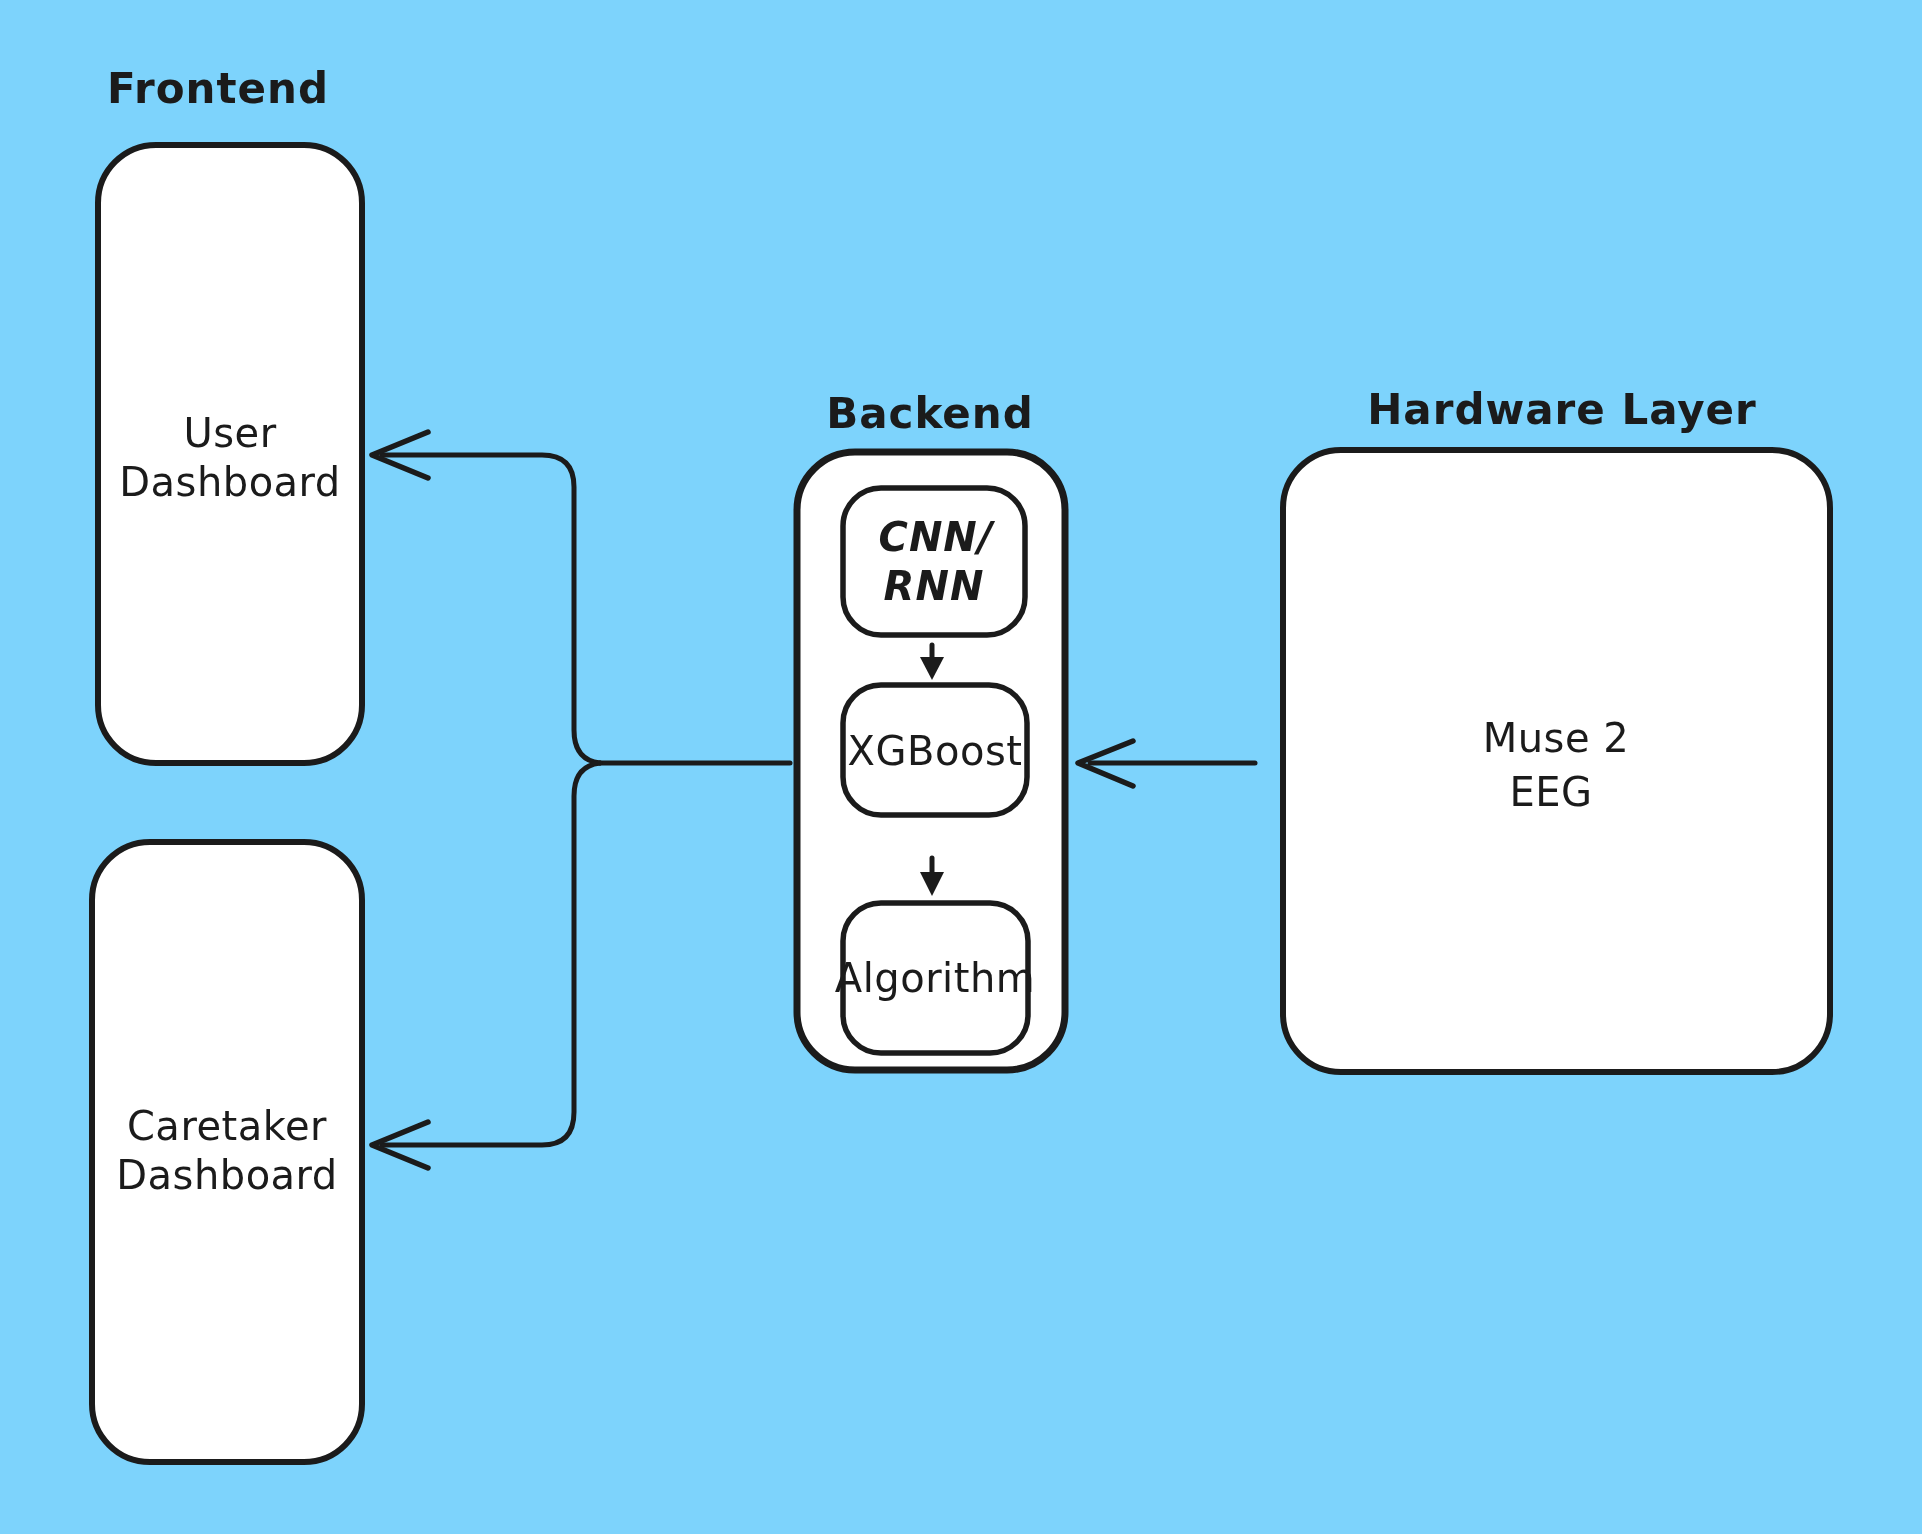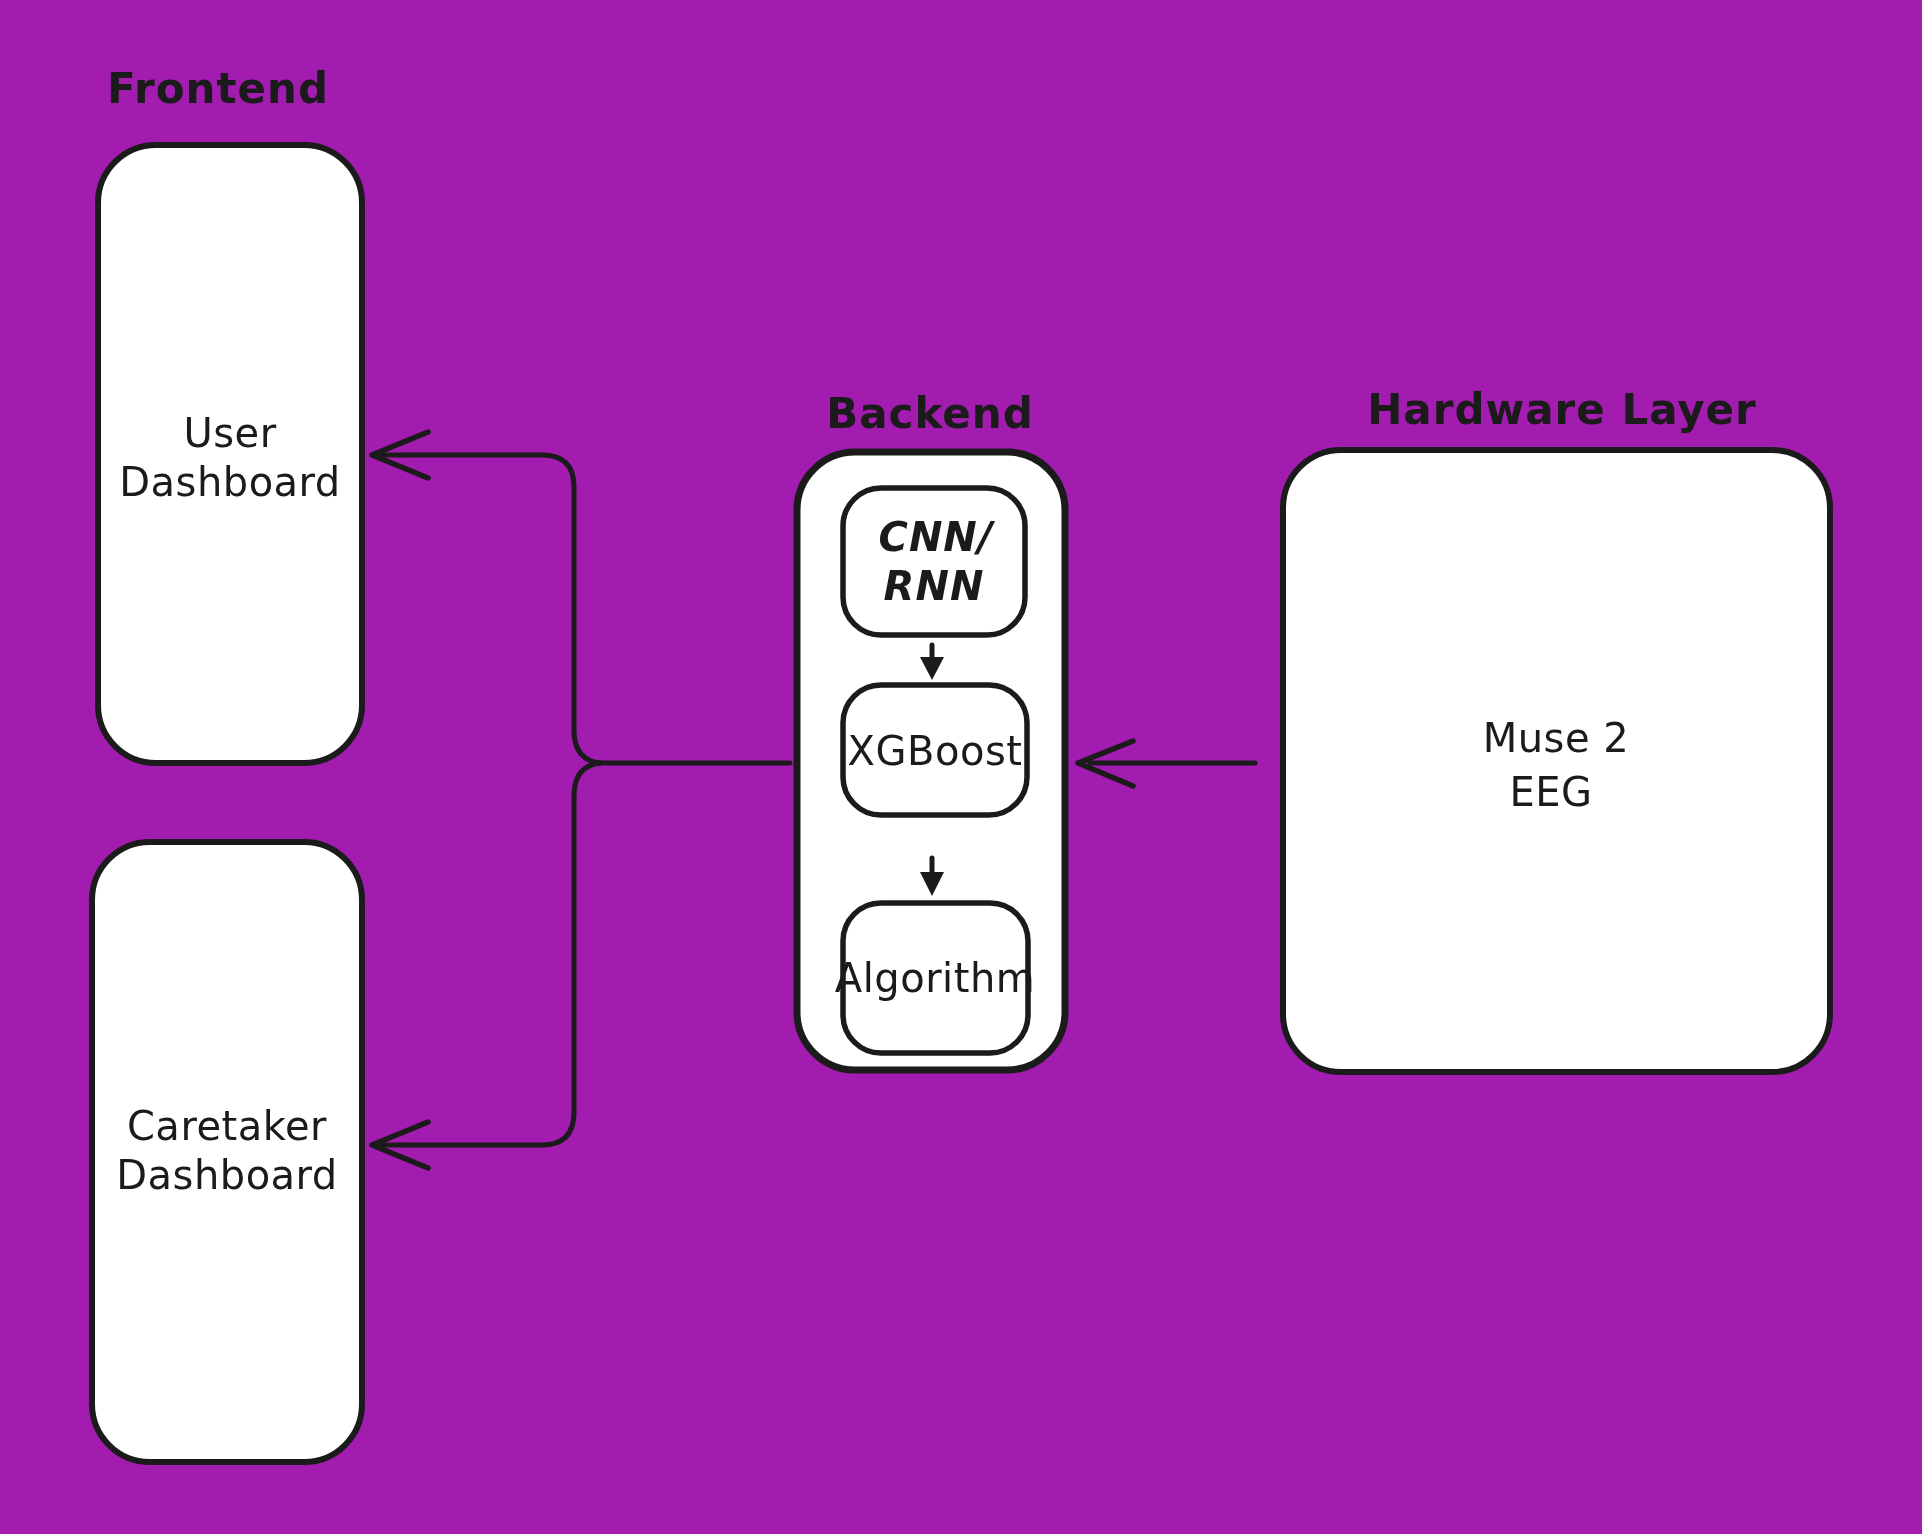--- a/index.html
+++ b/index.html
@@ -3,21 +3,21 @@
 <meta charset="utf-8">
 <style>
   html, body {
     margin: 0;
     padding: 0;
     background: #ffffff;
   }
   .stage {
     width: 1922px;
     height: 1534px;
-    background: #a21caf;
+    background: #7dd3fc;
     position: relative;
     overflow: hidden;
     text-align: right;
   }
   svg {
     display: block;
   }
   text {
     font-family: "DejaVu Sans", sans-serif;
     fill: #1b1b1b;

